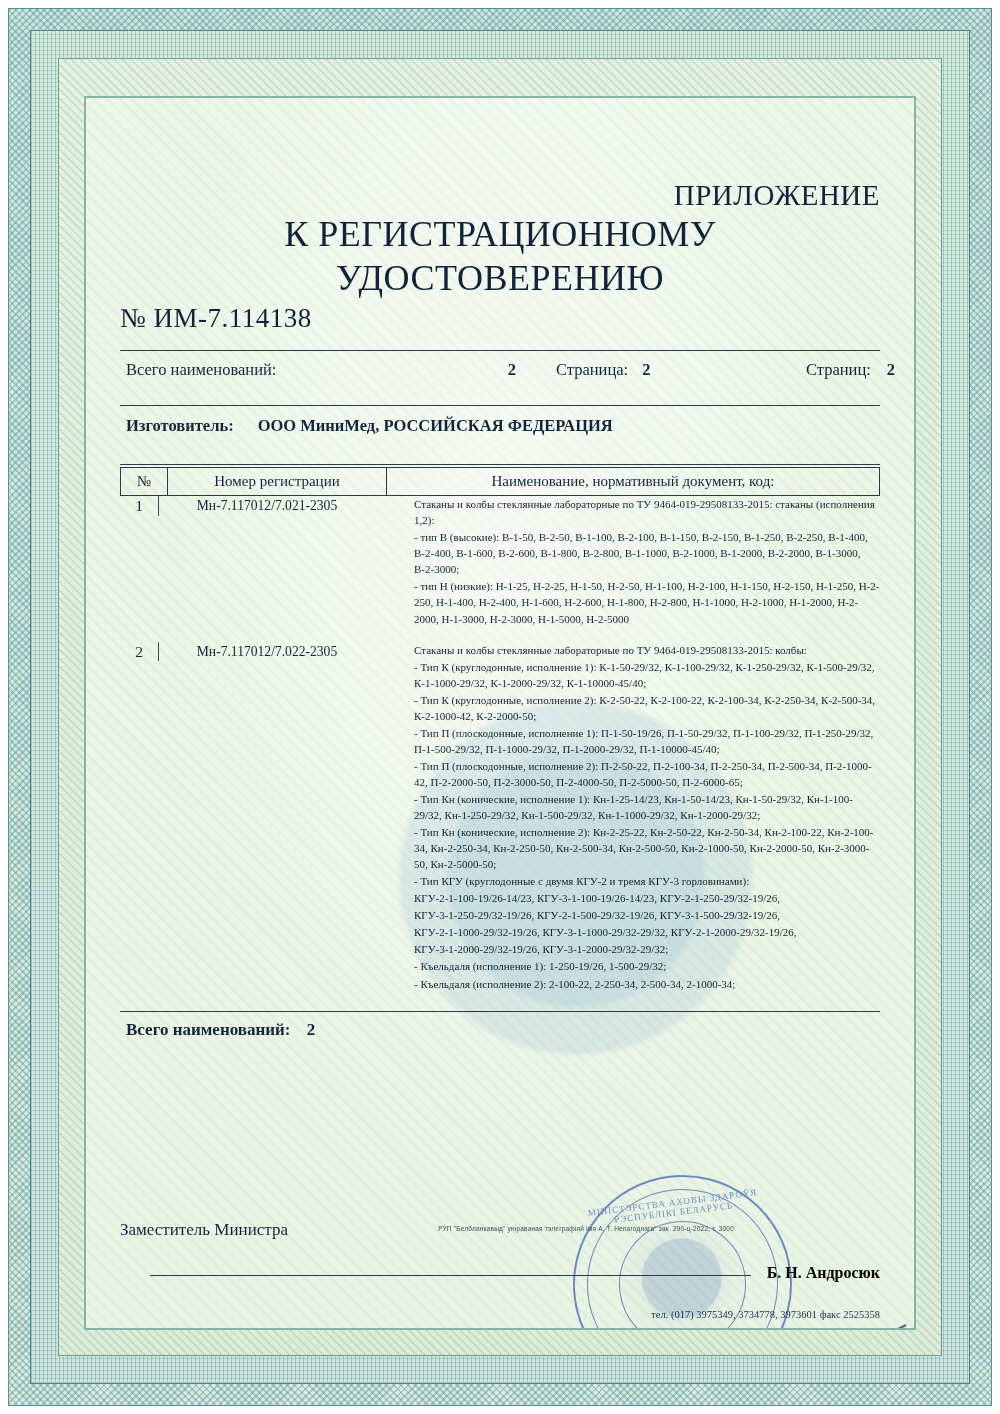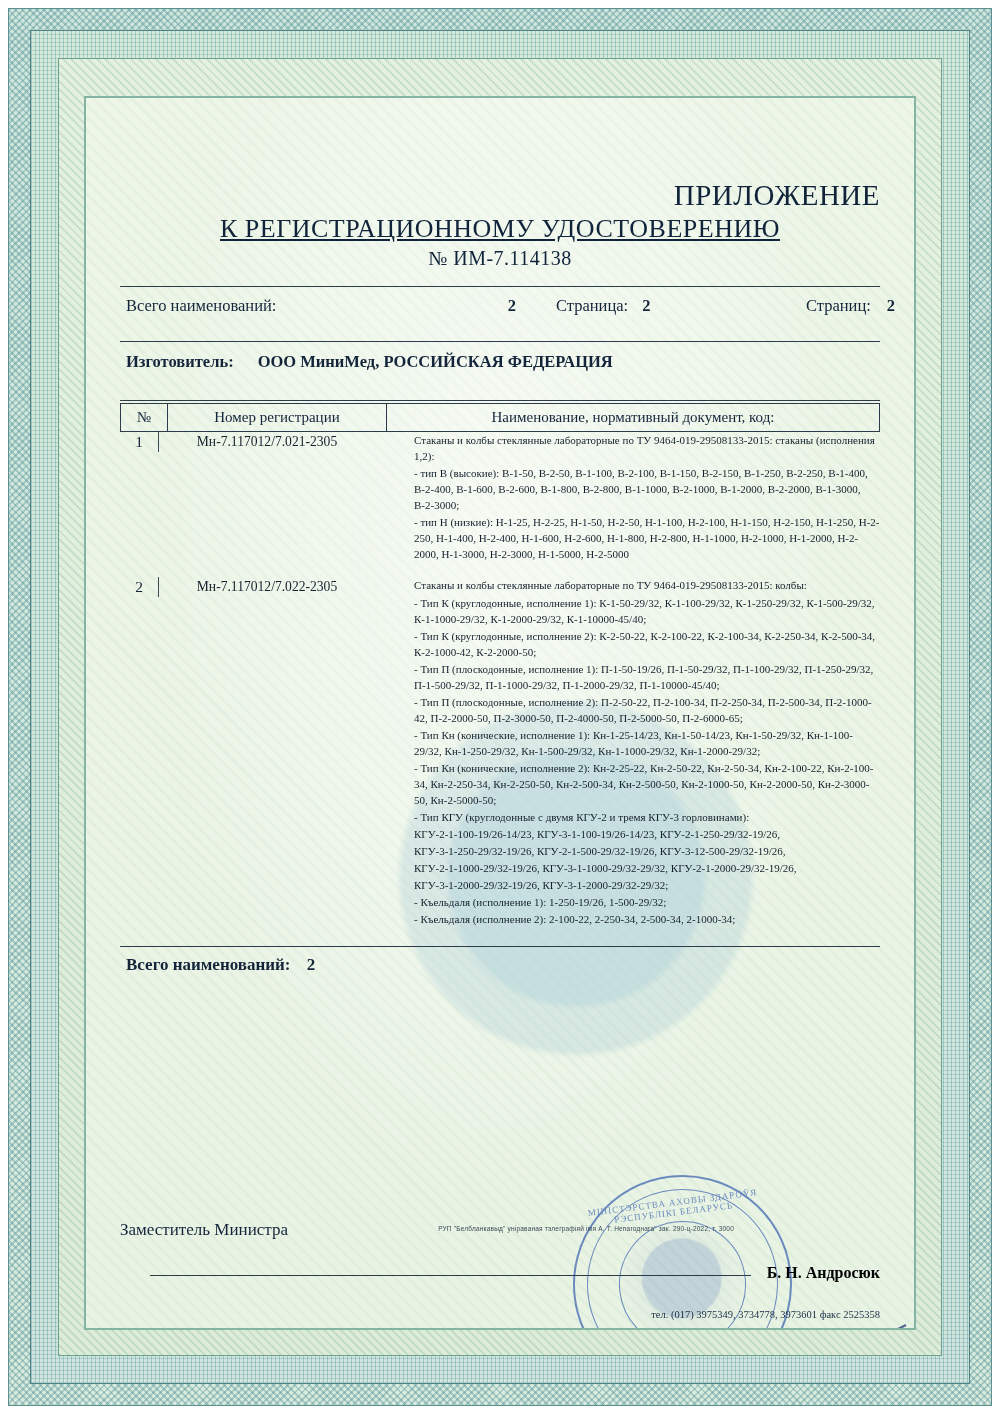--- a/index.html
+++ b/index.html
@@ -61,24 +61,24 @@
     background:radial-gradient(circle at 50% 50%, rgba(160,200,215,.30) 0 34%, rgba(160,200,215,0) 36%),
                radial-gradient(circle at 50% 50%, rgba(140,185,205,.22) 0 47%, rgba(140,185,205,0) 49%);
     pointer-events:none;
   }
   
   .title1{
     text-align:right;font-size:29px;letter-spacing:.5px;color:#10233a;
     margin-top:54px;line-height:1.22;font-family:"Liberation Serif", serif;
   }
   .title2{
-    text-align:center;font-size:26px;letter-spacing:.5px;color:#10233a;line-height:1.22;text-decoration:underline;
+    text-align:center;font-size:36px;letter-spacing:.5px;color:#10233a;line-height:1.22;
   }
   .title3{
-    text-align:center;font-size:20px;color:#10233a;margin-top:2px;letter-spacing:.5px;
+    text-align:left;font-size:27px;color:#10233a;margin-top:2px;letter-spacing:.5px;
   }
   hr.rule{
     border:0;border-top:1px solid #2b3b4a;margin:16px 0 0 0;
   }
   
   .counts{
     display:flex;align-items:center;font-size:16.5px;color:#14243a;
     padding:9px 6px 9px 6px;
   }
   .counts .lbl{white-space:nowrap;}
@@ -253,21 +253,21 @@
             <div class="col-name">
               <p>Стаканы и колбы стеклянные лабораторные по ТУ 9464-019-29508133-2015: колбы:</p>
               <p>- Тип К (круглодонные, исполнение 1): К-1-50-29/32, К-1-100-29/32, К-1-250-29/32, К-1-500-29/32, К-1-1000-29/32, К-1-2000-29/32, К-1-10000-45/40;</p>
               <p>- Тип К (круглодонные, исполнение 2): К-2-50-22, К-2-100-22, К-2-100-34, К-2-250-34, К-2-500-34, К-2-1000-42, К-2-2000-50;</p>
               <p>- Тип П (плоскодонные, исполнение 1): П-1-50-19/26, П-1-50-29/32, П-1-100-29/32, П-1-250-29/32, П-1-500-29/32, П-1-1000-29/32, П-1-2000-29/32, П-1-10000-45/40;</p>
               <p>- Тип П (плоскодонные, исполнение 2): П-2-50-22, П-2-100-34, П-2-250-34, П-2-500-34, П-2-1000-42, П-2-2000-50, П-2-3000-50, П-2-4000-50, П-2-5000-50, П-2-6000-65;</p>
               <p>- Тип Кн (конические, исполнение 1): Кн-1-25-14/23, Кн-1-50-14/23, Кн-1-50-29/32, Кн-1-100-29/32, Кн-1-250-29/32, Кн-1-500-29/32, Кн-1-1000-29/32, Кн-1-2000-29/32;</p>
               <p>- Тип Кн (конические, исполнение 2): Кн-2-25-22, Кн-2-50-22, Кн-2-50-34, Кн-2-100-22, Кн-2-100-34, Кн-2-250-34, Кн-2-250-50, Кн-2-500-34, Кн-2-500-50, Кн-2-1000-50, Кн-2-2000-50, Кн-2-3000-50, Кн-2-5000-50;</p>
               <p>- Тип КГУ (круглодонные с двумя КГУ-2 и тремя КГУ-3 горловинами):</p>
               <p>КГУ-2-1-100-19/26-14/23, КГУ-3-1-100-19/26-14/23, КГУ-2-1-250-29/32-19/26,</p>
-              <p>КГУ-3-1-250-29/32-19/26, КГУ-2-1-500-29/32-19/26, КГУ-3-12-500-29/32-19/26,</p>
+              <p>КГУ-3-1-250-29/32-19/26, КГУ-2-1-500-29/32-19/26, КГУ-3-1-500-29/32-19/26,</p>
               <p>КГУ-2-1-1000-29/32-19/26, КГУ-3-1-1000-29/32-29/32, КГУ-2-1-2000-29/32-19/26,</p>
               <p>КГУ-3-1-2000-29/32-19/26, КГУ-3-1-2000-29/32-29/32;</p>
               <p>- Къельдаля (исполнение 1): 1-250-19/26, 1-500-29/32;</p>
               <p>- Къельдаля (исполнение 2): 2-100-22, 2-250-34, 2-500-34, 2-1000-34;</p>
             </div>
           </div>
         </div>
 
       </div>
 

